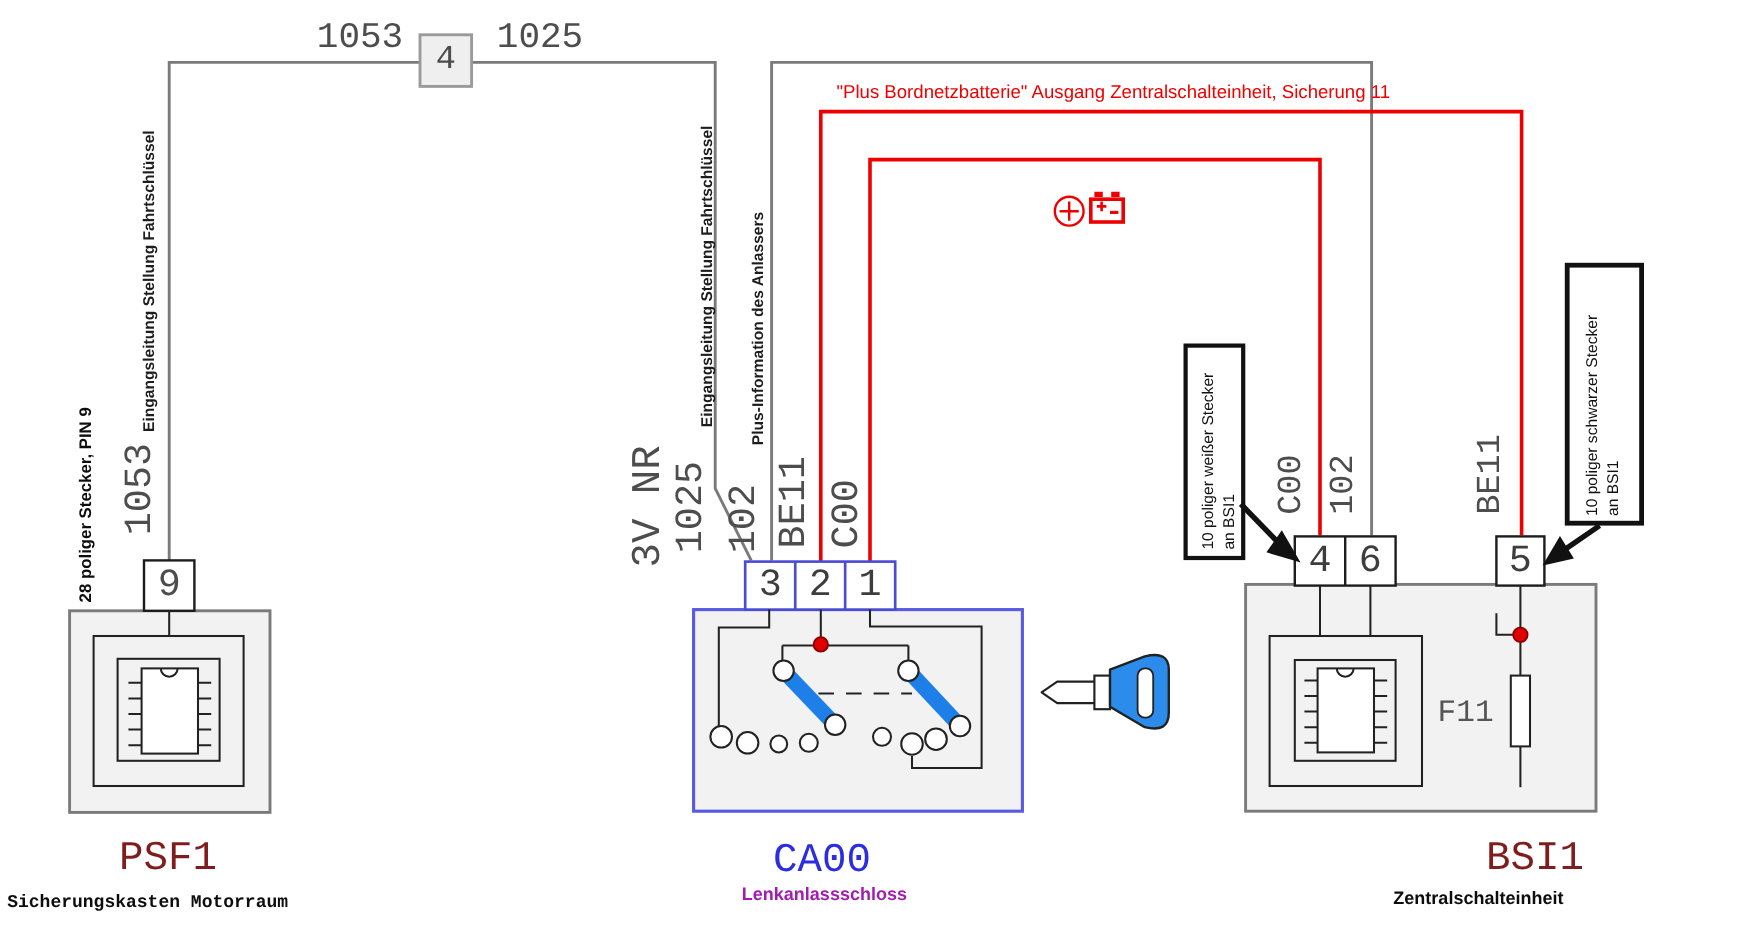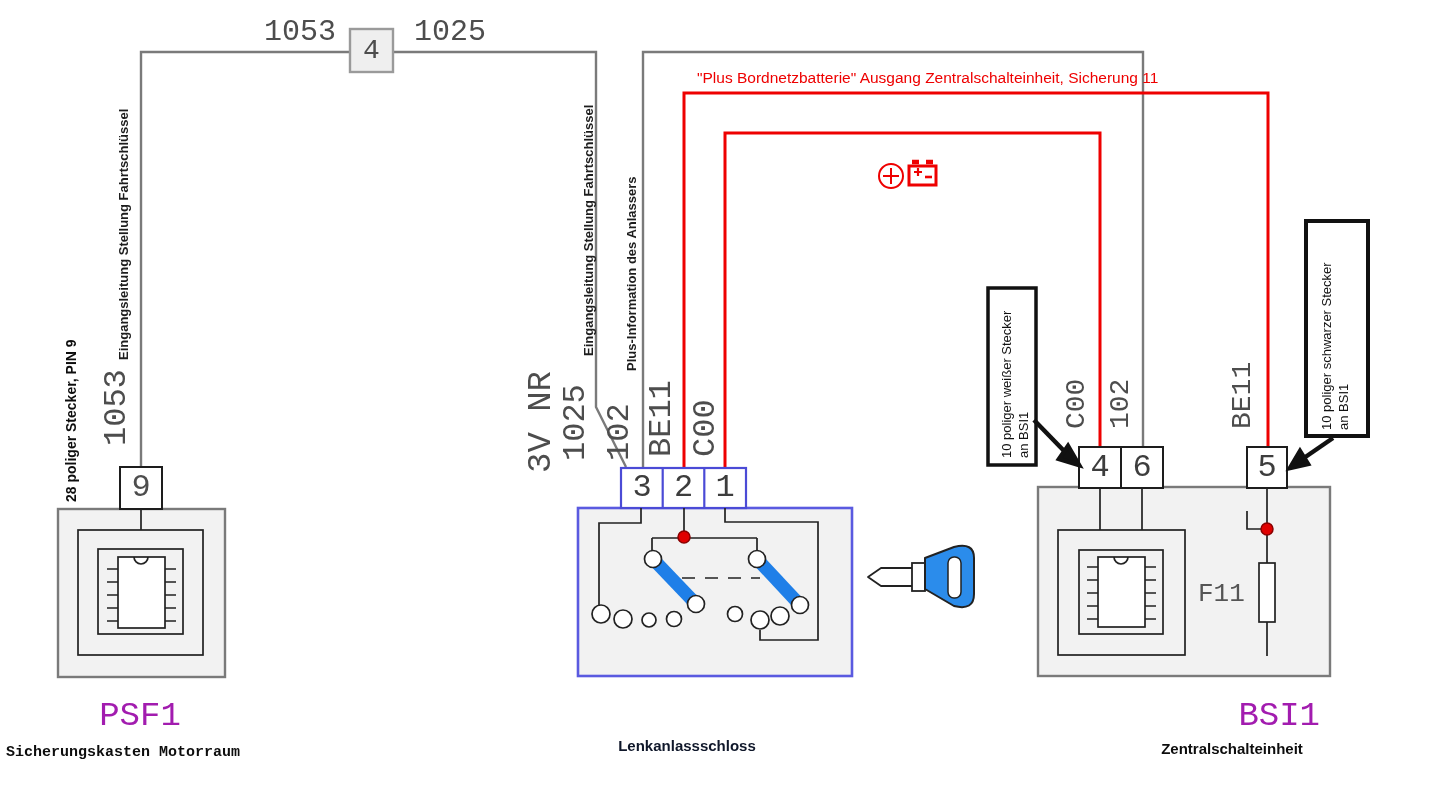--- a/index.html
+++ b/index.html
@@ -6,21 +6,21 @@
   #stage{position:relative;width:1452px;height:788px;background:#ffffff;overflow:hidden;
          font-family:"Liberation Sans",sans-serif;}
   #wires{position:absolute;left:0;top:0;}
   .cad{font-family:"Liberation Mono",monospace;color:#4d4d4d;line-height:1;}
   .abs{position:absolute;white-space:nowrap;}
   .vlabel{position:absolute;white-space:nowrap;transform:rotate(-90deg);transform-origin:0 0;line-height:1;}
   .smallv{font:600 13px "Liberation Sans",sans-serif;color:#1d1d1d;}
   .boldv{font:700 14px "Liberation Sans",sans-serif;color:#0d0d0d;}
   .pincell{position:absolute;display:flex;align-items:center;justify-content:center;}
   .code-label{position:absolute;text-align:center;font-family:"Liberation Mono",monospace;
-              font-size:34px;color:#a21caf;line-height:1;}
+              font-size:34px;color:#7f1d1d;line-height:1;}
   .name-label{position:absolute;text-align:center;font:700 15px "Liberation Sans",sans-serif;color:#0d0d0d;}
   .rednote{font:400 15.5px "Liberation Sans",sans-serif;color:#ee0000;}
   .callout-text{font:400 13px/17px "Liberation Sans",sans-serif;color:#111;}
 </style>
 </head>
 <body>
 
 <div id="stage">
 
   <svg id="wires" width="1452" height="788" viewBox="0 0 1452 788">
@@ -142,21 +142,22 @@
   <div class="vlabel cad" style="left:524px;top:473px;font-size:34px;">3V NR</div>
   <div class="vlabel cad" style="left:560px;top:461px;font-size:32px;">1025</div>
   <div class="vlabel smallv" style="left:581px;top:356px;">Eingangsleitung Stellung Fahrtschlüssel</div>
   <div class="vlabel cad" style="left:604px;top:461px;font-size:32px;">102</div>
   <div class="vlabel smallv" style="left:624px;top:371px;">Plus-Information des Anlassers</div>
   <div class="vlabel cad" style="left:646px;top:457px;font-size:32px;">BE11</div>
   <div class="vlabel cad" style="left:690px;top:457px;font-size:32px;">C00</div>
   <div class="pincell cad" style="left:621px;top:468px;width:42px;height:40px;font-size:32px;color:#3d3d3d;">3</div>
   <div class="pincell cad" style="left:663px;top:468px;width:41px;height:40px;font-size:32px;color:#3d3d3d;">2</div>
   <div class="pincell cad" style="left:704px;top:468px;width:42px;height:40px;font-size:32px;color:#3d3d3d;">1</div>
-  <div class="name-label" style="left:587px;top:737px;width:200px;color:#0f172a;">Lenkanlassschloss</div>
+  <div class="code-label" style="left:610px;top:701px;width:150px;color:#2d2de0;">CA00</div>
+  <div class="name-label" style="left:587px;top:737px;width:200px;color:#a21caf;">Lenkanlassschloss</div>
 
   <div class="vlabel cad" style="left:1063px;top:429px;font-size:28px;">C00</div>
   <div class="vlabel cad" style="left:1107px;top:429px;font-size:28px;">102</div>
   <div class="vlabel cad" style="left:1229px;top:429px;font-size:28px;">BE11</div>
   <div class="pincell cad" style="left:1079px;top:447px;width:42px;height:41px;font-size:32px;color:#3d3d3d;">4</div>
   <div class="pincell cad" style="left:1121px;top:447px;width:42px;height:41px;font-size:32px;color:#3d3d3d;">6</div>
   <div class="pincell cad" style="left:1247px;top:447px;width:40px;height:41px;font-size:32px;color:#3d3d3d;">5</div>
   <div class="abs cad" style="left:1198px;top:581px;font-size:26px;color:#555555;">F11</div>
   <div class="code-label" style="left:1170px;top:699px;width:150px;text-align:right;">BSI1</div>
   <div class="name-label" style="left:1132px;top:740px;width:200px;">Zentralschalteinheit</div>

